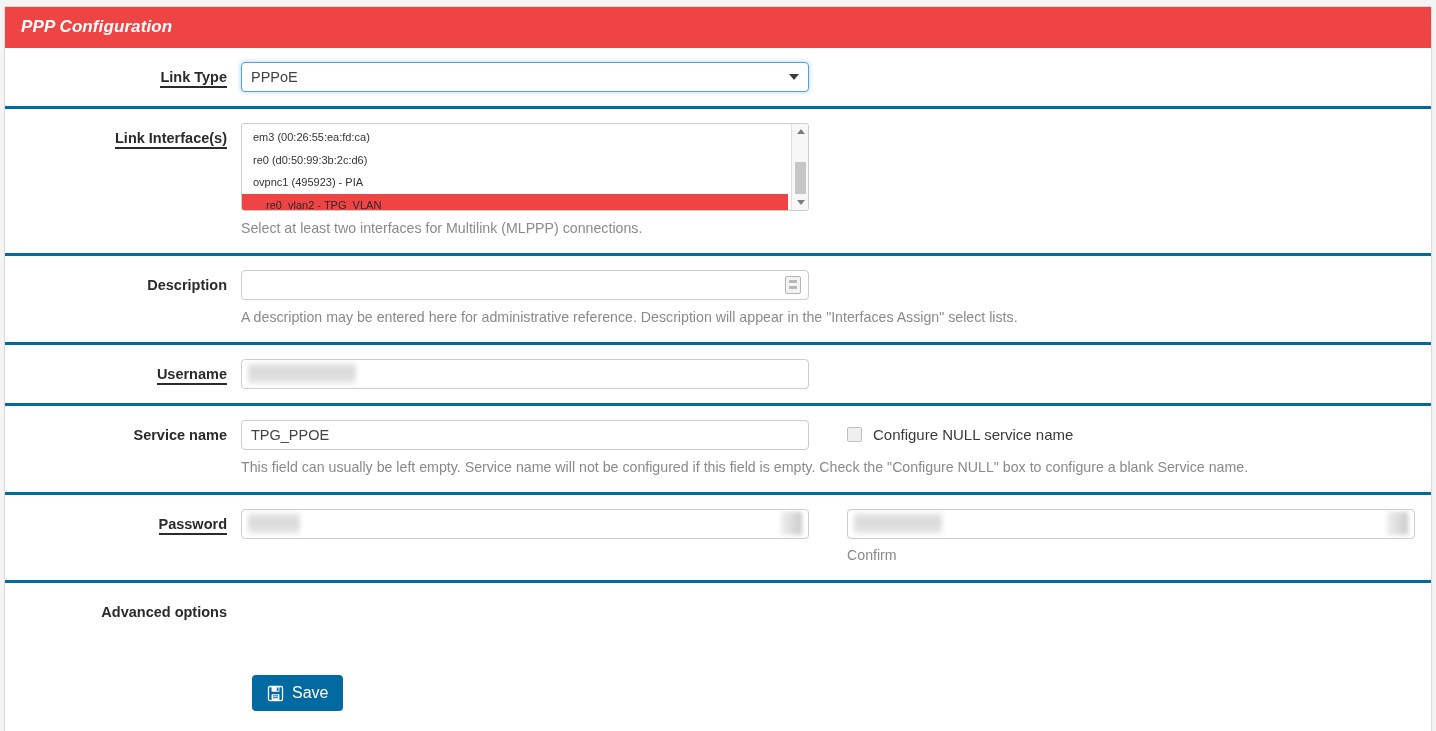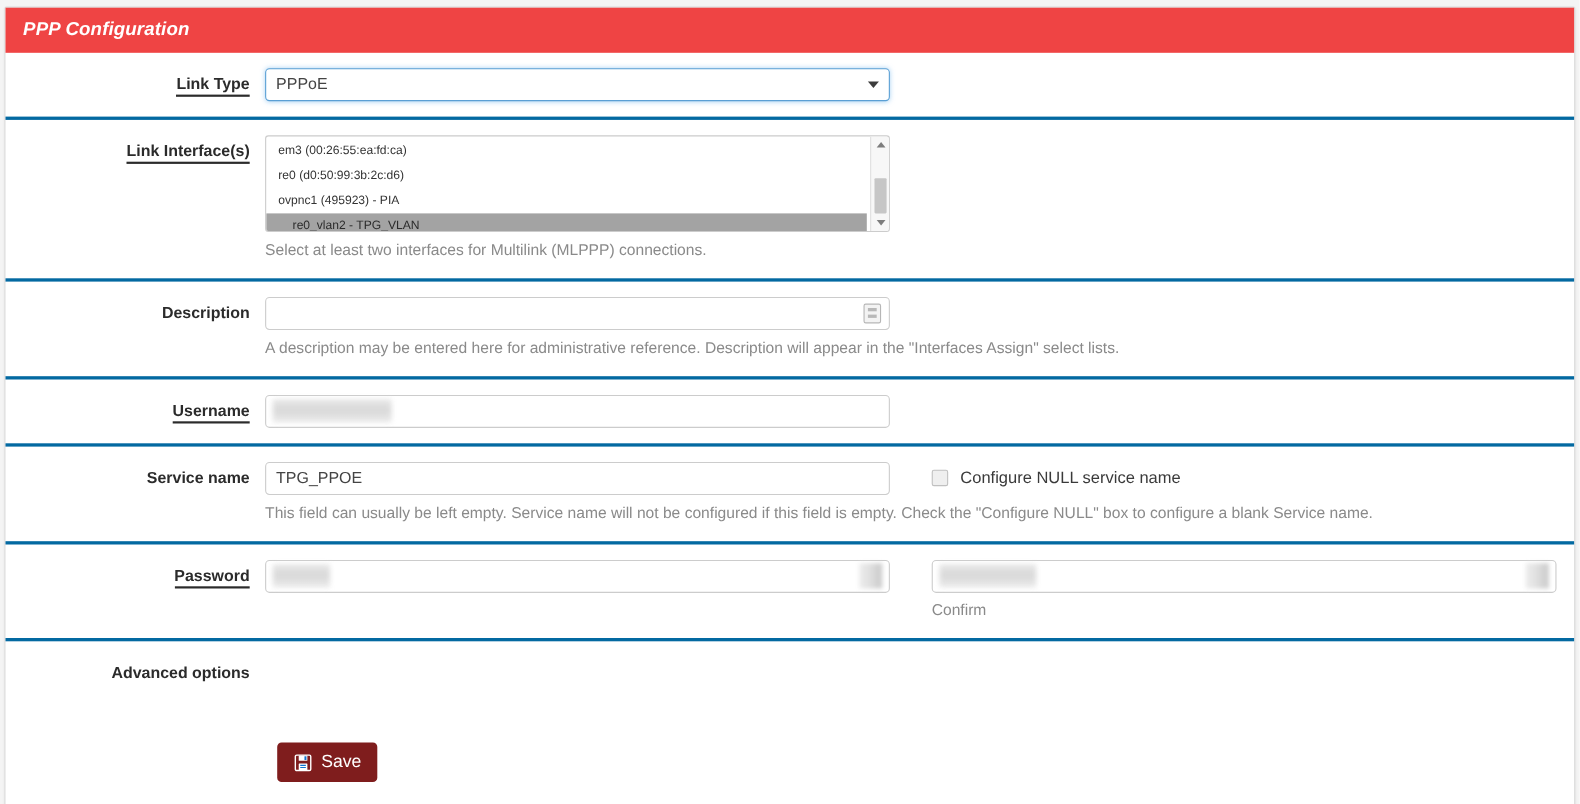--- a/index.html
+++ b/index.html
@@ -128,21 +128,21 @@
   }
   .listbox-inner { padding-right: 20px; }
   .listbox-option {
     padding: 1px 8px 1px 11px;
     font-size: 11px;
     color: #333;
     line-height: 20.5px;
     white-space: nowrap;
     cursor: pointer;
   }
-  .listbox-option.selected { background: #a3a3a3; color: #2b2b2b; padding-left: 24px; }
+  .listbox-option.selected { background: #ef4444; color: #2b2b2b; padding-left: 24px; }
 
   .lb-scroll {
     position: absolute;
     right: 0; top: 0;
     width: 17px; height: 100%;
     background: #f7f7f7;
     border-left: 1px solid #dfdfdf;
     cursor: pointer;
   }
   .lb-arrow {
@@ -238,21 +238,21 @@
     border: none;
     border-radius: 4px;
     padding: 8px 20px;
     font-family: "Liberation Sans", sans-serif;
     font-size: 15px;
     color: #fff;
     cursor: pointer;
     line-height: 18px;
   }
   .btn-info { background: #5bc0de; }
-  .btn-primary { background: #7f1d1d; padding: 9px 15px; font-size: 16px; justify-content: center; }
+  .btn-primary { background: #0369a1; padding: 9px 15px; font-size: 16px; justify-content: center; }
 
   .icon-svg { display: block; }
 
   .save-area { padding: 20px 0 0 252px; }
 </style>
 </head>
 <body>
 
 <div class="panel">
 

